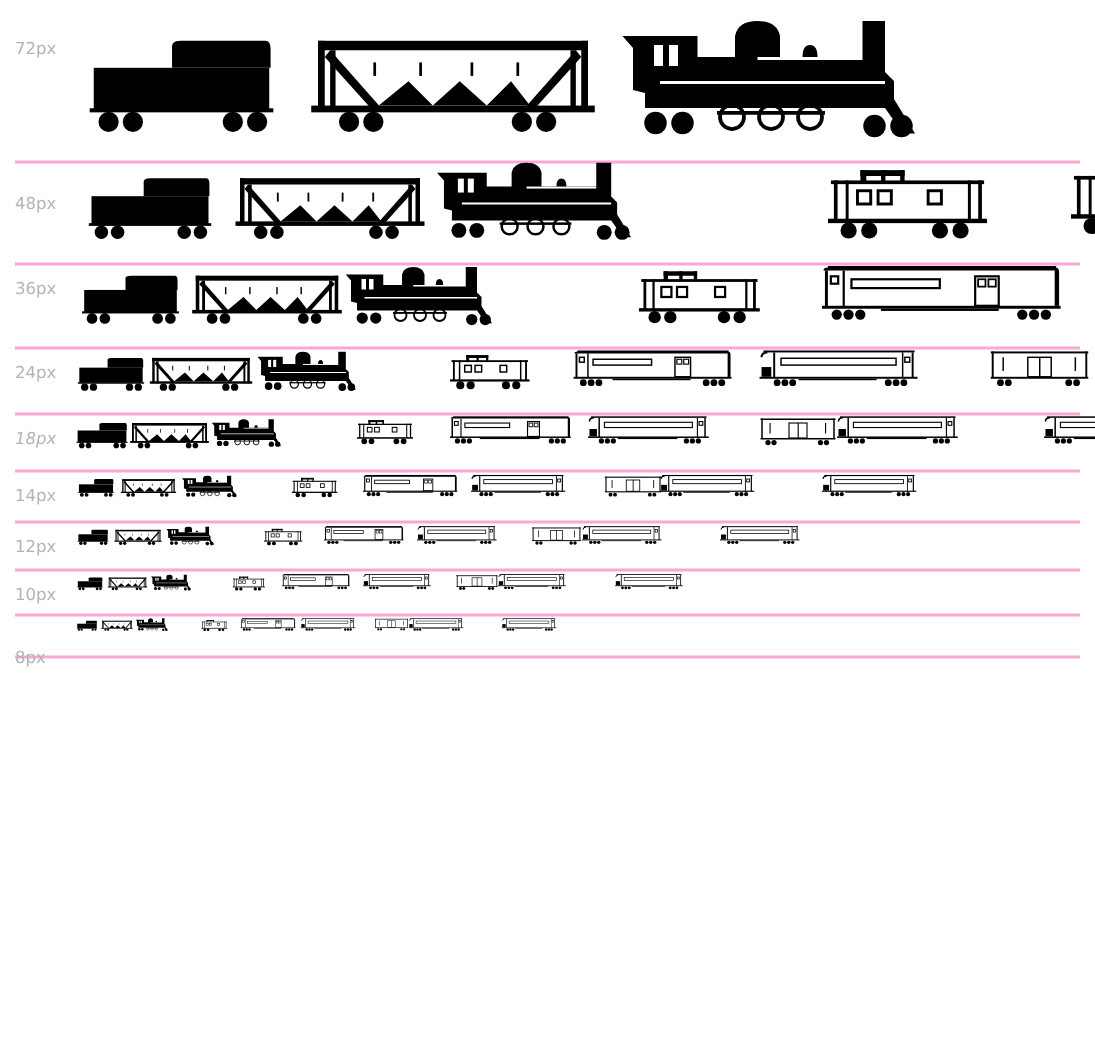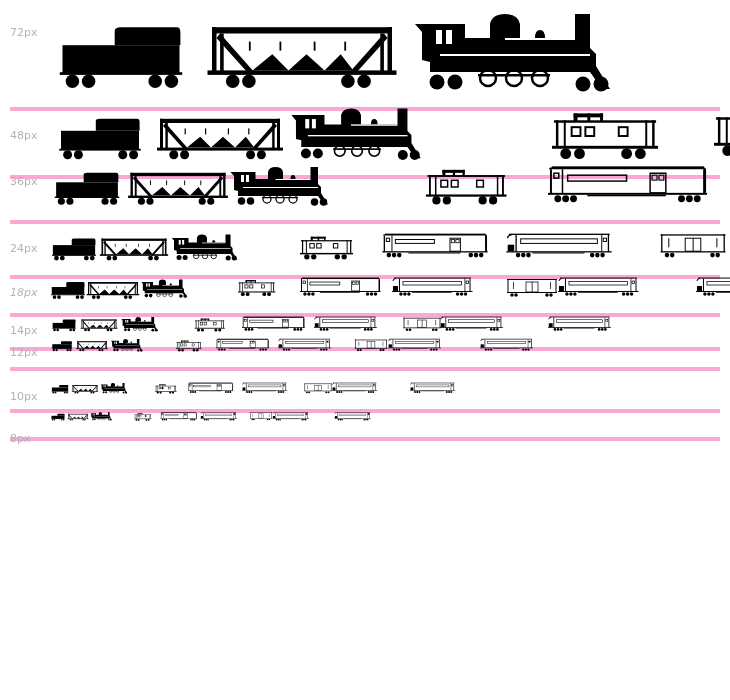--- a/index.html
+++ b/index.html
@@ -1,17 +1,17 @@
 <!DOCTYPE html>
 <html><head>
 <meta charset="utf-8">
 <style>
   html, body { margin:0; padding:0; background:#ffffff; }
   body { width:730px; height:700px; position:relative; overflow:hidden; font-family:"DejaVu Sans", sans-serif; }
-  .row { position:absolute; left:10px; width:710px; border-bottom:4px solid #f9a8d4; overflow:visible; }
+  .row { position:absolute; left:10px; width:710px; border-bottom:2px solid #f9a8d4; overflow:visible; }
   .row-label { position:absolute; left:0; font-size:11px; color:#b4b4b4; font-family:"DejaVu Sans", sans-serif; }
   svg.g { position:absolute; overflow:visible; }
 </style>
 </head>
 <body>
 
 <svg width="0" height="0" style="position:absolute">
   <defs>
 
     <symbol id="sym-tender" viewBox="0 0 140 80">
@@ -156,21 +156,21 @@
       <use href="#sym-locomotive"></use>
     </svg>
   <svg class="g" style="left:542px;top:4px" width="108" height="50">
       <use href="#sym-caboose"></use>
     </svg>
   <svg class="g" style="left:704px;top:1px" width="108" height="50">
       <use href="#sym-caboose"></use>
     </svg>
 </div>
 
-<div class="row" style="top:164px; height:56px;">
+<div class="row" style="top:175px; height:56px;">
   <span class="row-label" style="top:11px;">36px</span>
   <svg class="g" style="left:40px;top:5px" width="74" height="38">
       <use href="#sym-tender"></use>
     </svg>
   <svg class="g" style="left:112px;top:5px" width="112" height="38">
       <use href="#sym-hopper"></use>
     </svg>
   <svg class="g" style="left:218px;top:2px" width="110" height="42">
       <use href="#sym-locomotive"></use>
     </svg>
@@ -262,21 +262,21 @@
       <use href="#sym-boxcar"></use>
     </svg>
   <svg class="g" style="left:430px;top:3px" width="64" height="16">
       <use href="#sym-coach"></use>
     </svg>
   <svg class="g" style="left:538px;top:3px" width="64" height="16">
       <use href="#sym-coach"></use>
     </svg>
 </div>
 
-<div class="row" style="top:335px; height:32px;">
+<div class="row" style="top:347px; height:32px;">
   <span class="row-label" style="top:11px;">12px</span>
   <svg class="g" style="left:40px;top:5px" width="24" height="12">
       <use href="#sym-tender"></use>
     </svg>
   <svg class="g" style="left:64px;top:5px" width="36" height="12">
       <use href="#sym-hopper"></use>
     </svg>
   <svg class="g" style="left:100px;top:4px" width="36" height="13">
       <use href="#sym-locomotive"></use>
     </svg>

